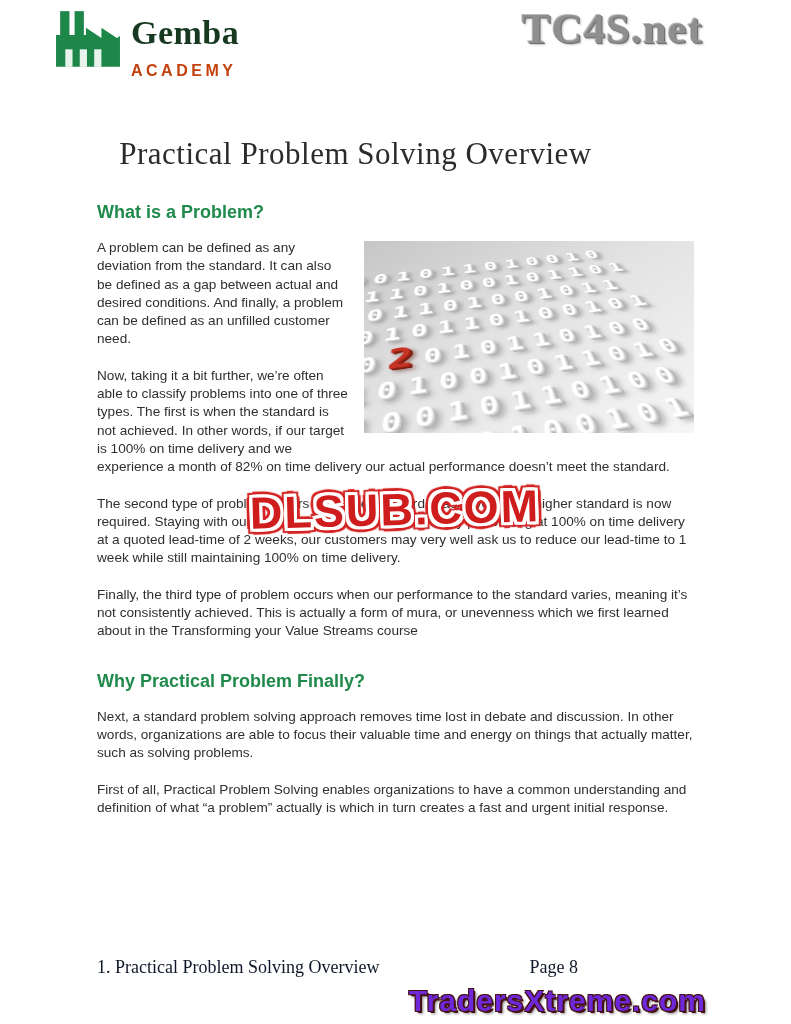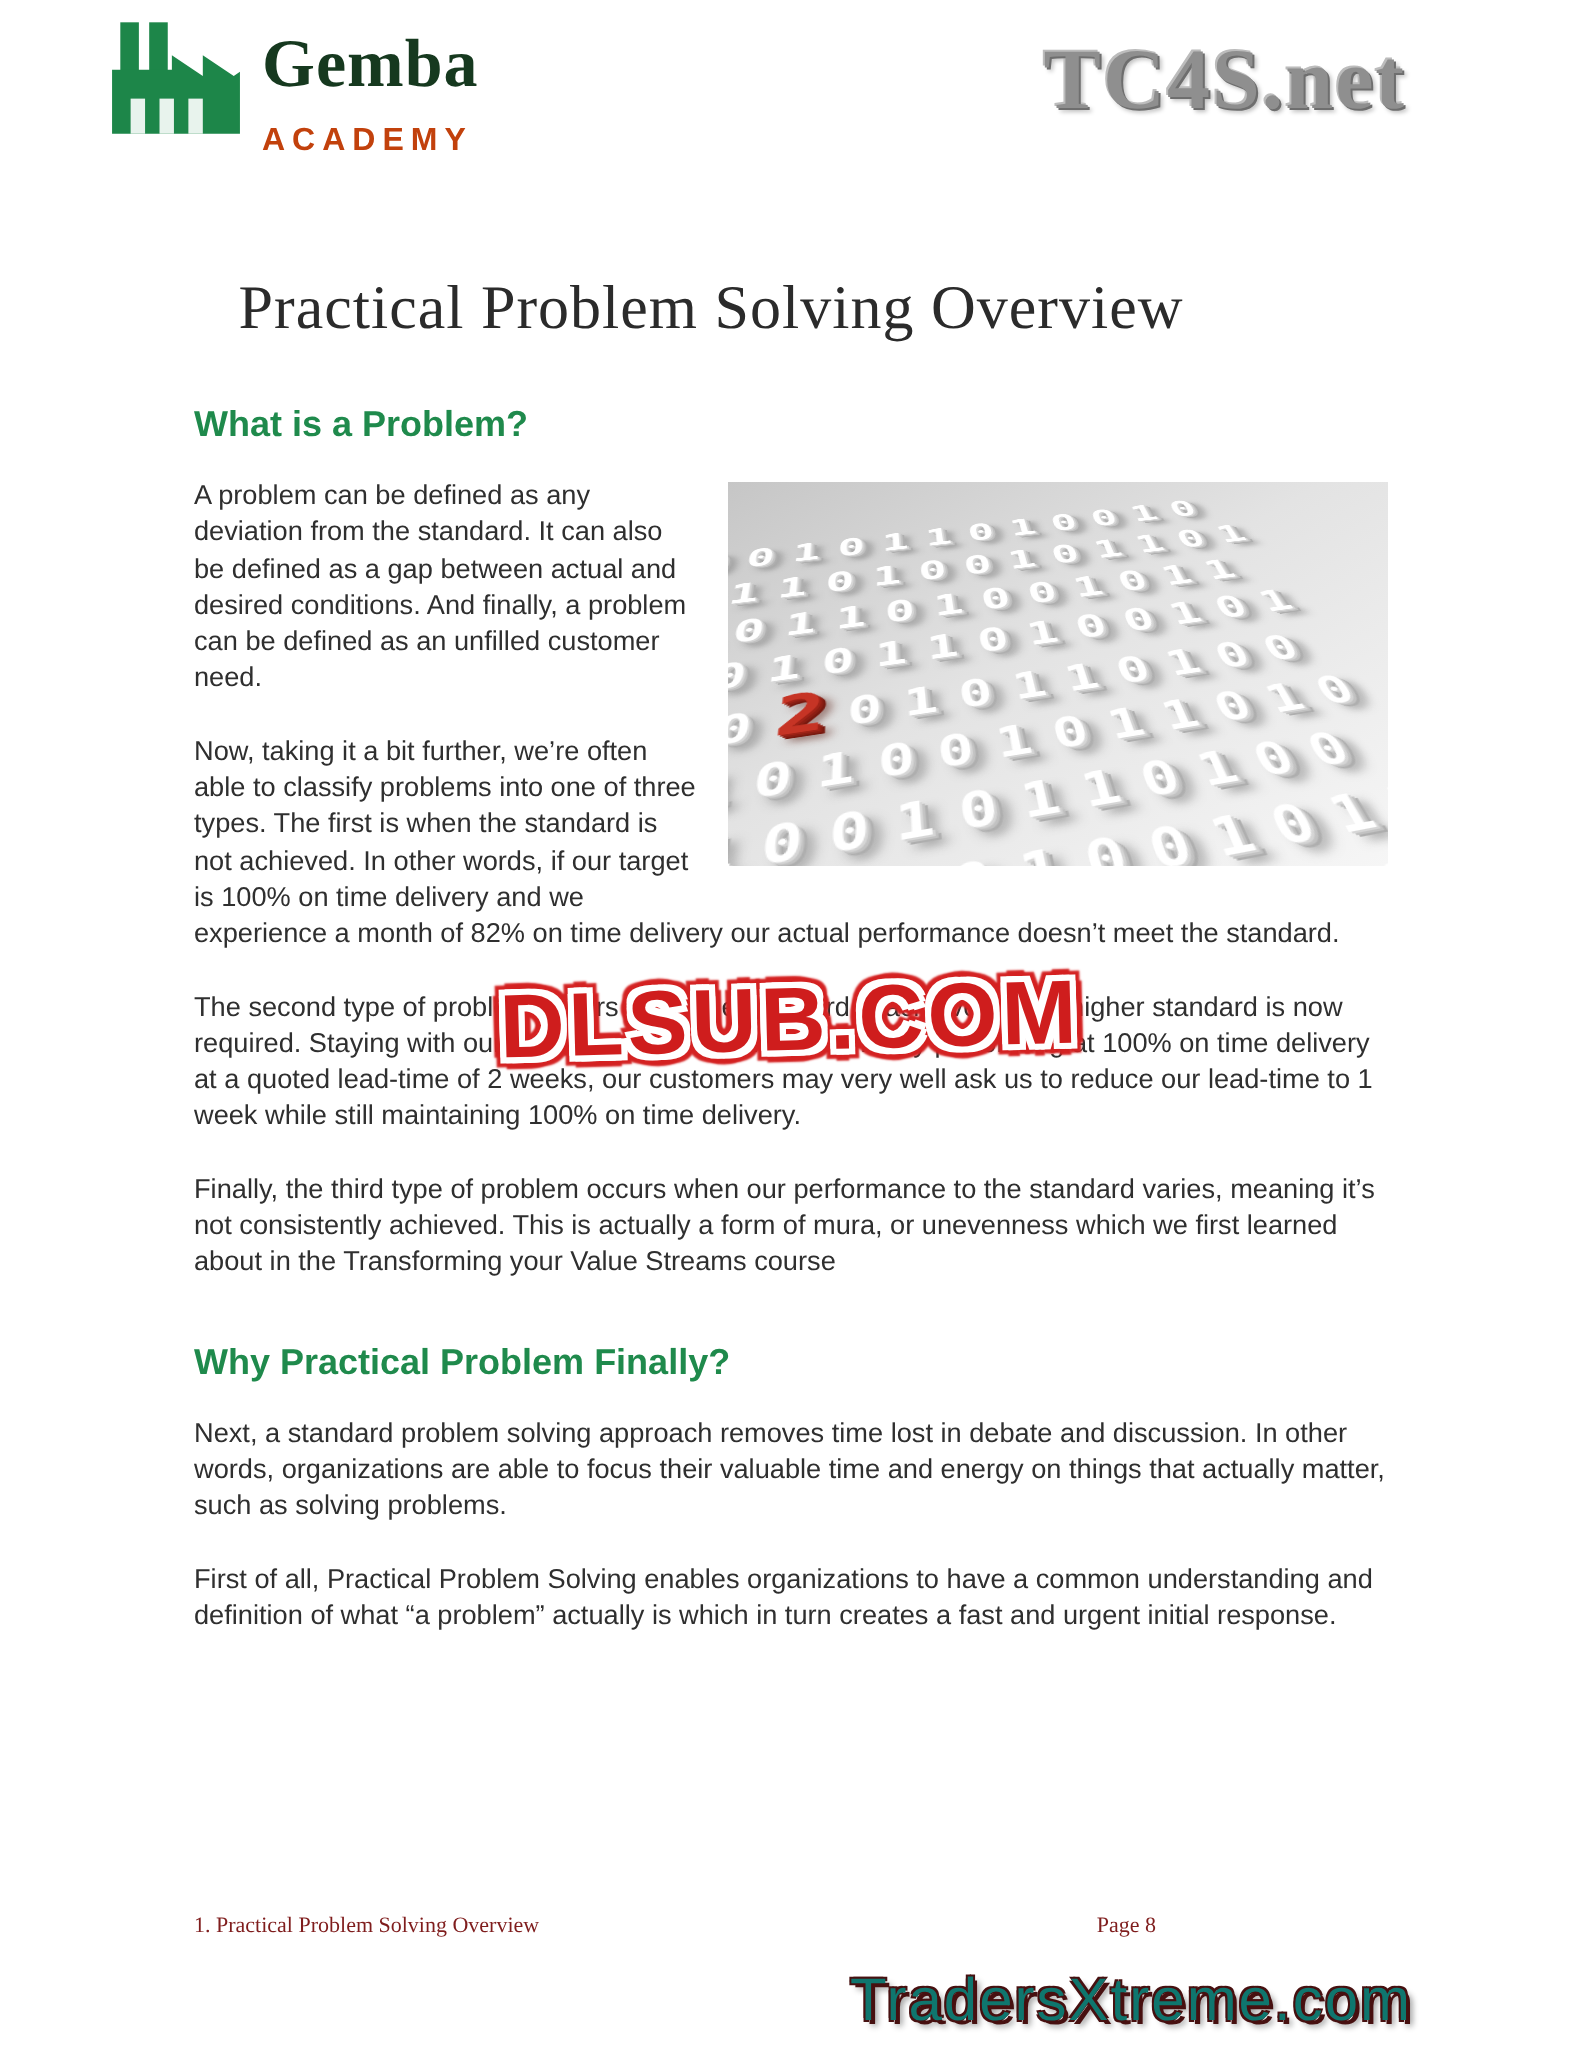--- a/index.html
+++ b/index.html
@@ -11,21 +11,21 @@
 
   
   .header { position: relative; height: 80px; }
   .logo { position: absolute; left: 55px; top: 10px; display: flex; align-items: flex-start; }
   .logo-icon { width: 66px; height: 58px; margin-right: 10px; }
   .logo-text { display: flex; flex-direction: column; margin-top: 6px; }
   .logo-name { font-family: "Liberation Serif", serif; font-weight: 700; font-size: 34px;
                color: #16391f; line-height: 34px; letter-spacing: 0.5px; }
   .logo-sub { font-size: 16px; font-weight: 700; color: #c2410c; letter-spacing: 3.5px; margin-top: 12px; }
 
-  .wm-top { position: absolute; top: 16px; right: 8px;
+  .wm-top { position: absolute; top: 4px; right: 8px;
             font-family: "Liberation Serif", serif; font-weight: 700; font-size: 43px;
             color: #8f8f8f; letter-spacing: 1px;
             text-shadow: 1px 1px 0 #6e6e6e, -1px -1px 0 #bcbcbc, 2px 2px 2px rgba(0,0,0,0.25); }
 
   
   h1.doc-title { text-align: center; font-weight: 400; font-size: 31px; color: #2b2b2b;
                  letter-spacing: 0.5px; margin-top: 56px; font-family: Liberation Serif, serif; }
 
   
   .content { margin: 0 97px; width: 597px; }
@@ -56,26 +56,26 @@
               text-shadow:
                 -3px -3px 0 #fff, 3px -3px 0 #fff, -3px 3px 0 #fff, 3px 3px 0 #fff,
                 -3px 0 0 #fff, 3px 0 0 #fff, 0 -3px 0 #fff, 0 3px 0 #fff,
                 -5px -5px 1px #d42222, 5px -5px 1px #d42222, -5px 5px 1px #d42222,
                  5px 5px 1px #d42222, -6px 0 1px #d42222, 6px 0 1px #d42222,
                  0 -6px 1px #d42222, 0 6px 1px #d42222; }
 
   
   .footer { position: absolute; left: 97px; right: 97px; top: 957px;
             display: flex; justify-content: space-between;
-            font-family: "Liberation Serif", serif; font-size: 11px; color: #7f1d1d; }
+            font-family: "Liberation Serif", serif; font-size: 18px; color: #0f172a; }
   .footer .right { margin-right: 36px; }
 
   
   .wm-bottom { position: absolute; bottom: 6px; right: 5px;
-               font-size: 30px; font-weight: 400; letter-spacing: 1px; color: #0f766e;
+               font-size: 30px; font-weight: 700; letter-spacing: 1px; color: #6d28d9;
                text-shadow: -1px -1px 0 #471010, 1px -1px 0 #471010, -1px 1px 0 #471010,
                             2px 2px 0 #471010, 3px 3px 3px rgba(0,0,0,0.45); }
 </style>
 </head>
 <body>
 
 <div class="page">
 
   <div class="header">
     <div class="logo">

